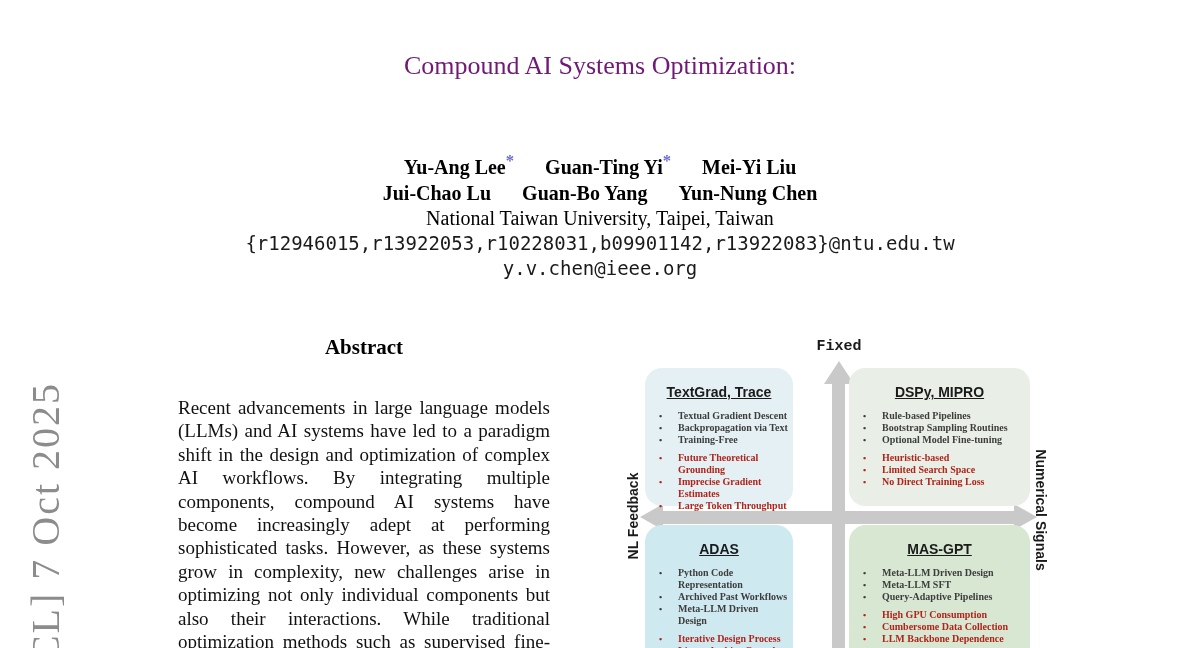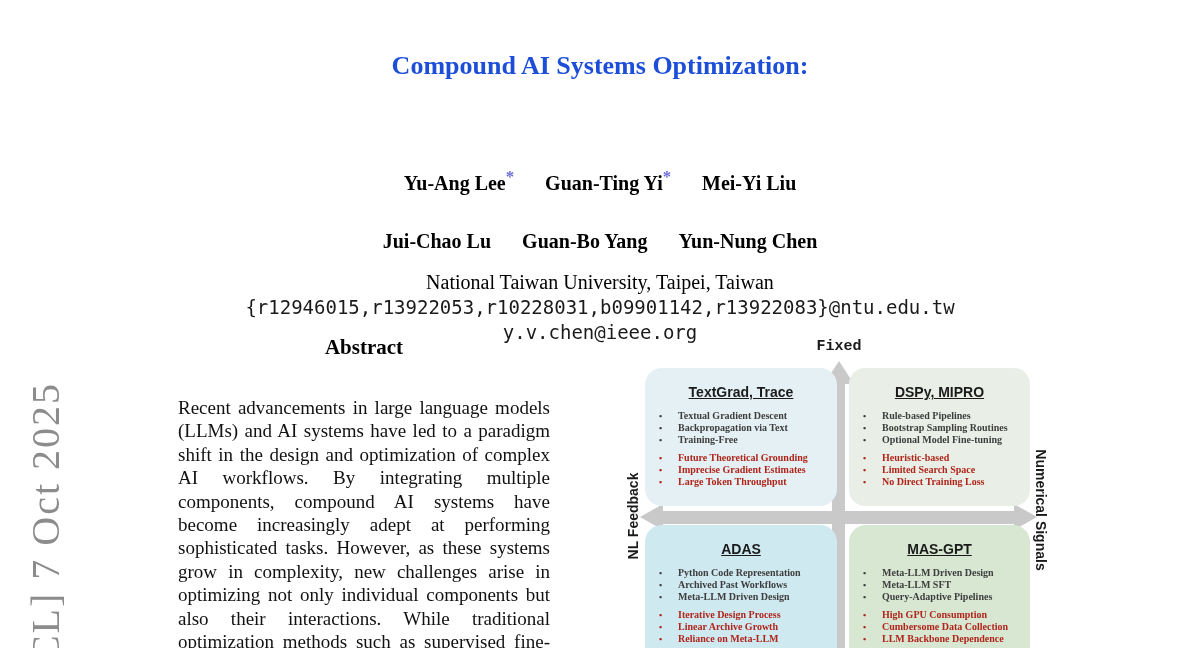--- a/index.html
+++ b/index.html
@@ -12,25 +12,25 @@
   .arxiv-stamp {
     position:absolute; left:45px; top:522px;
     transform:translate(-50%,-50%) rotate(-90deg);
     white-space:nowrap; font-size:40px; letter-spacing:2px;
     color:#8c8c8c; font-family:"Liberation Serif", serif;
   }
 
   
   .title-block {
     position:absolute; top:50px; left:0; width:1200px; text-align:center;
-    font-weight:bold; font-size:26px; line-height:31px; color:#1d4ed8;
+    font-weight:normal; font-size:26px; line-height:31px; color:#701a75;
   }
   .authors-block { position:absolute; top:148px; left:0; width:1200px; text-align:center; }
   .author-row { font-weight:bold; font-size:20px; line-height:26px; color:#000; }
-  .author { display:inline-block; margin:16px 13px; }
+  .author { display:inline-block; margin:0 13px; }
   .mark { color:#6b6bd6; font-weight:bold; }
   .affiliation { font-size:20px; line-height:25px; color:#000; }
   .email { font-family:"DejaVu Sans Mono", monospace; font-size:19px; line-height:25px; color:#1a1a1a; }
 
   
   .abstract-col { position:absolute; left:178px; top:335px; width:372px; }
   .abstract-heading { text-align:center; font-weight:bold; font-size:21px; color:#000; margin:0 0 36px 0; }
   .abstract-text { font-size:19px; line-height:23.4px; text-align:justify; margin:0; color:#111; }
 
   
@@ -48,21 +48,21 @@
                  border-left:15px solid transparent; border-right:15px solid transparent;
                  border-bottom:23px solid #c9c9c9; }
   .h-bar { position:absolute; left:62px; top:179px; width:352px; height:13px; background:#c9c9c9; }
   .h-arrowhead-left  { position:absolute; left:40px;  top:172px; width:0; height:0;
                        border-top:13px solid transparent; border-bottom:13px solid transparent;
                        border-right:23px solid #c9c9c9; }
   .h-arrowhead-right { position:absolute; left:414px; top:172px; width:0; height:0;
                        border-top:13px solid transparent; border-bottom:13px solid transparent;
                        border-left:23px solid #c9c9c9; }
 
-  .qbox { position:absolute; width:192px; border-radius:17px; }
+  .qbox { position:absolute; width:148px; border-radius:17px; }
   .qbox.tl { left:45px;  top:36px;  height:138px; }
   .qbox.tr { left:249px; top:36px;  height:138px; width:181px;border-radius:16px; }
   .qbox.bl { left:45px;  top:193px; height:140px; }
   .qbox.br { left:249px; top:193px; height:140px; width:181px; }
 
   .qtitle { margin-top:16px; text-align:center; font-size:14px; font-weight:bold;
             text-decoration:underline; color:#1a1a1a; }
   .qlist { margin:10px 0 0 0; padding:0; list-style:none; }
   .qlist.cons { margin-top:6px; }
   .qlist li { position:relative; padding-left:33px; padding-right:4px;

